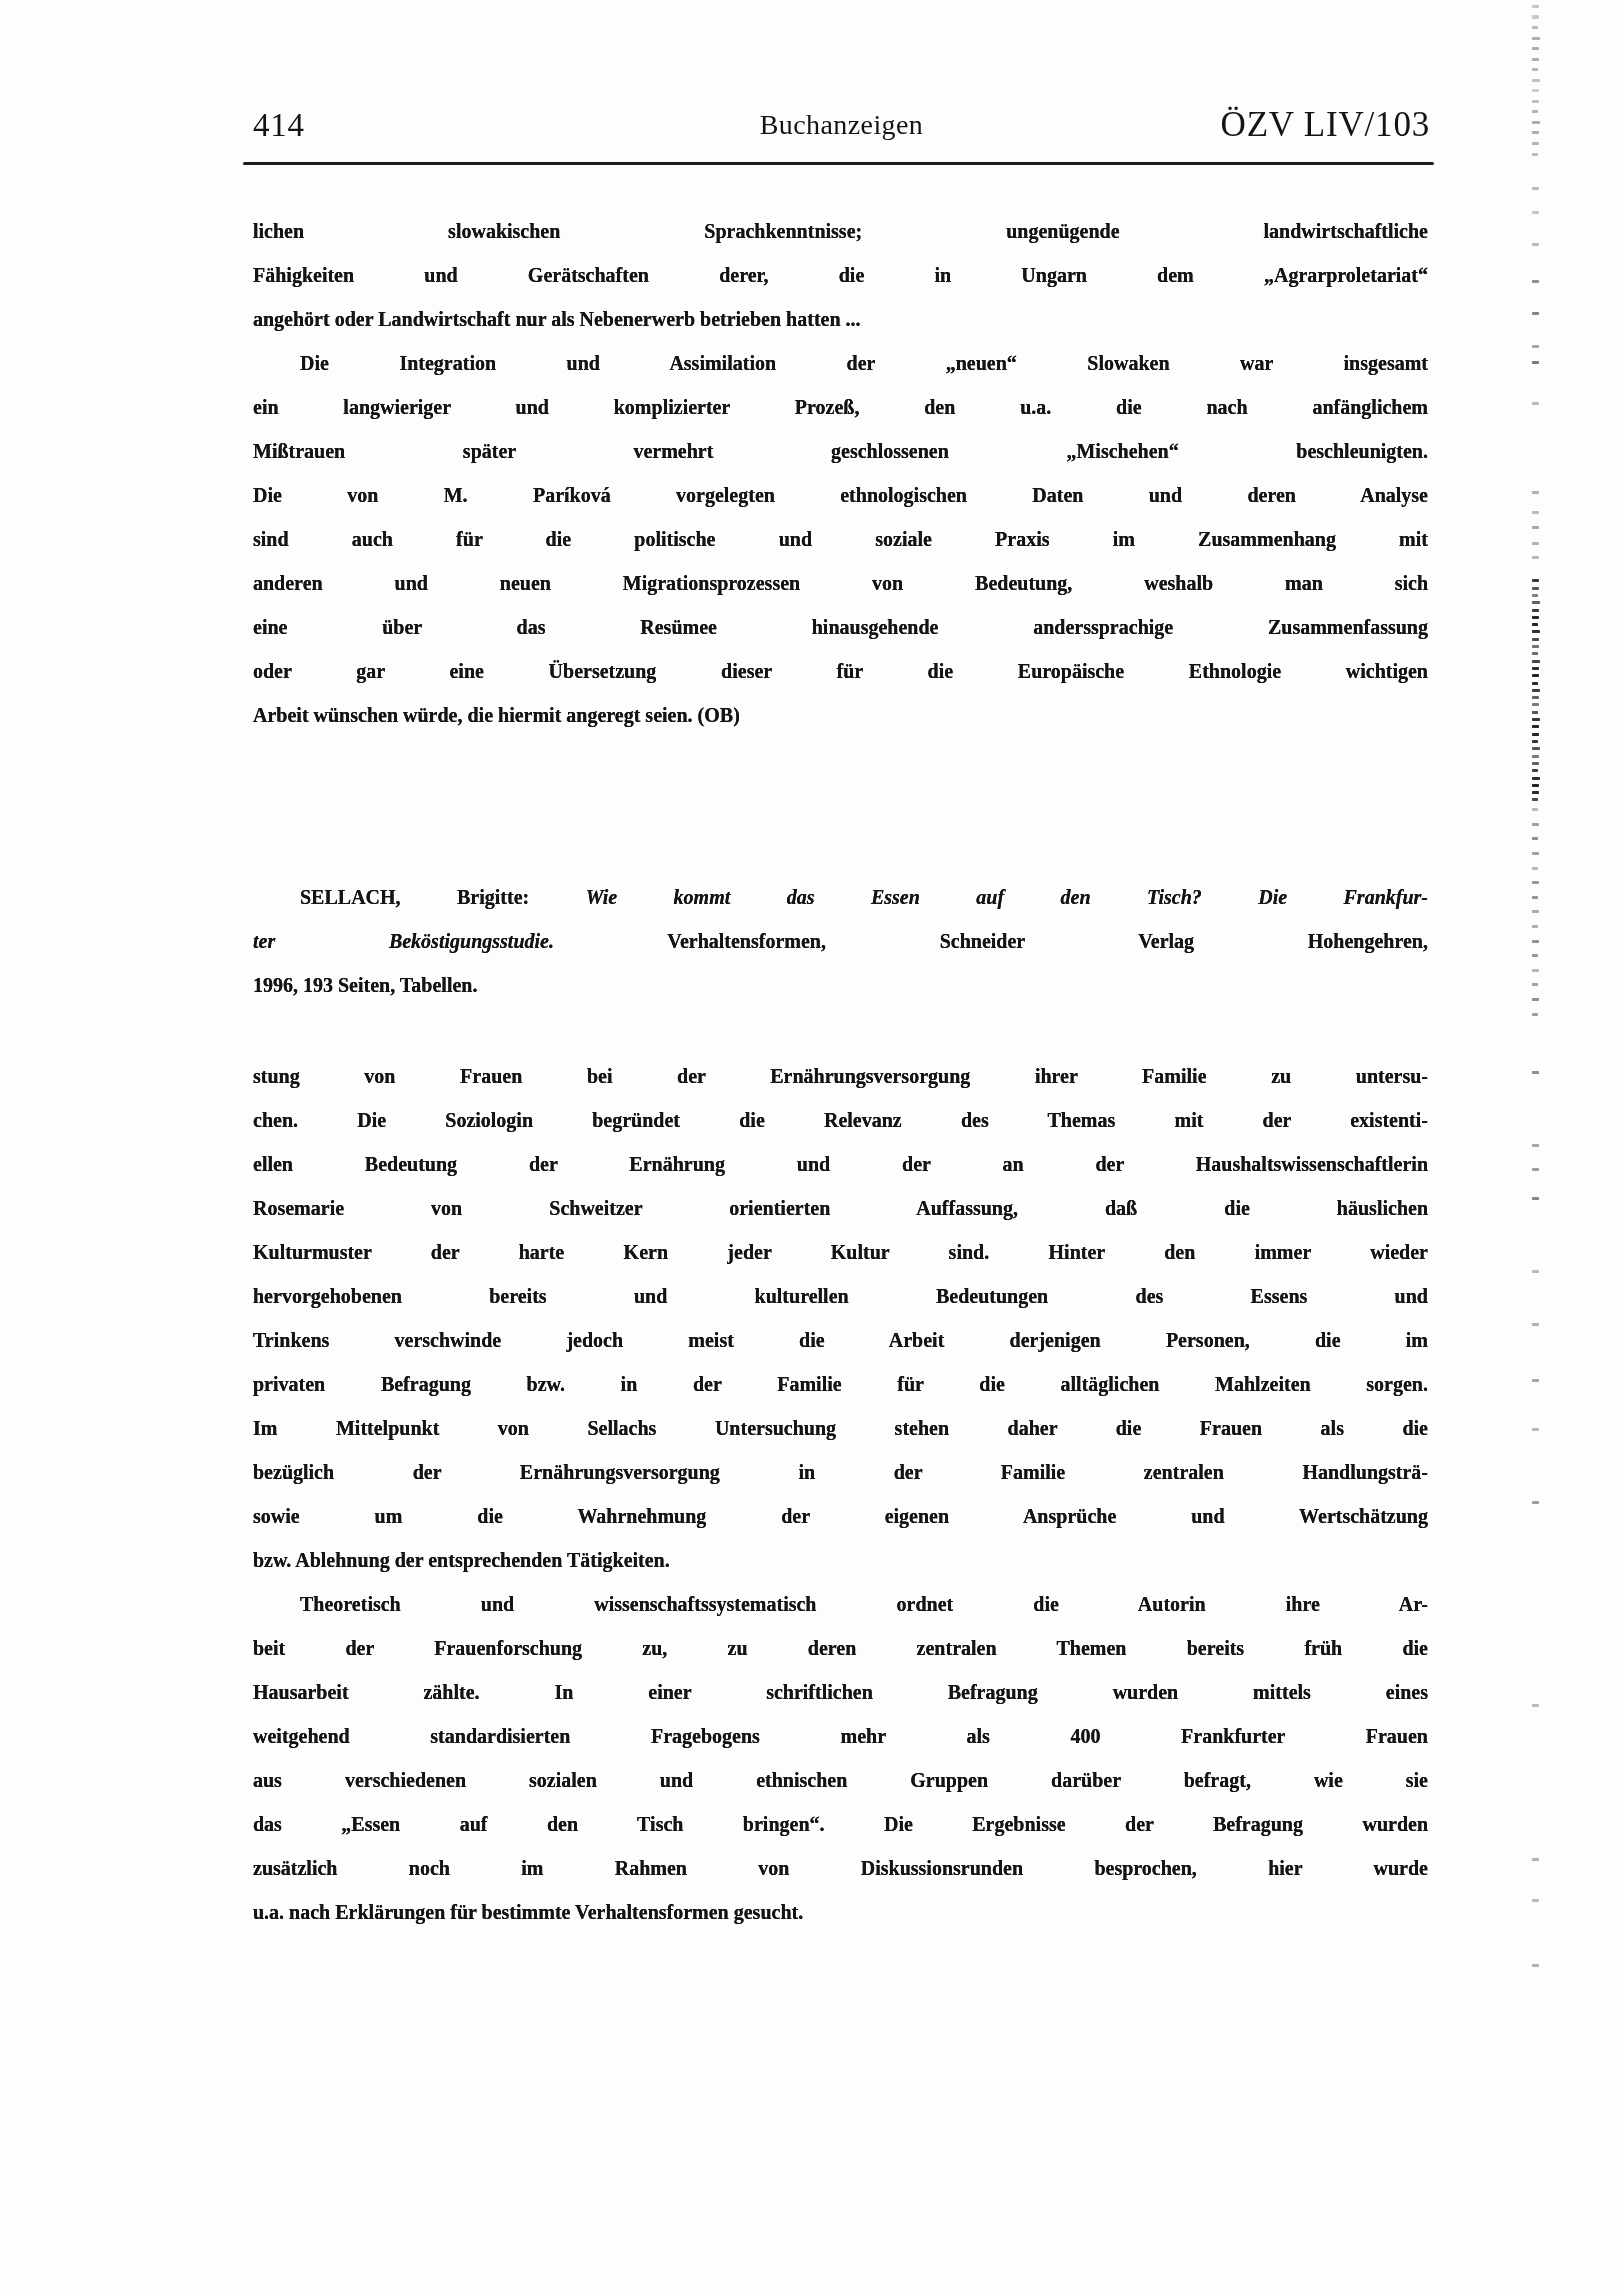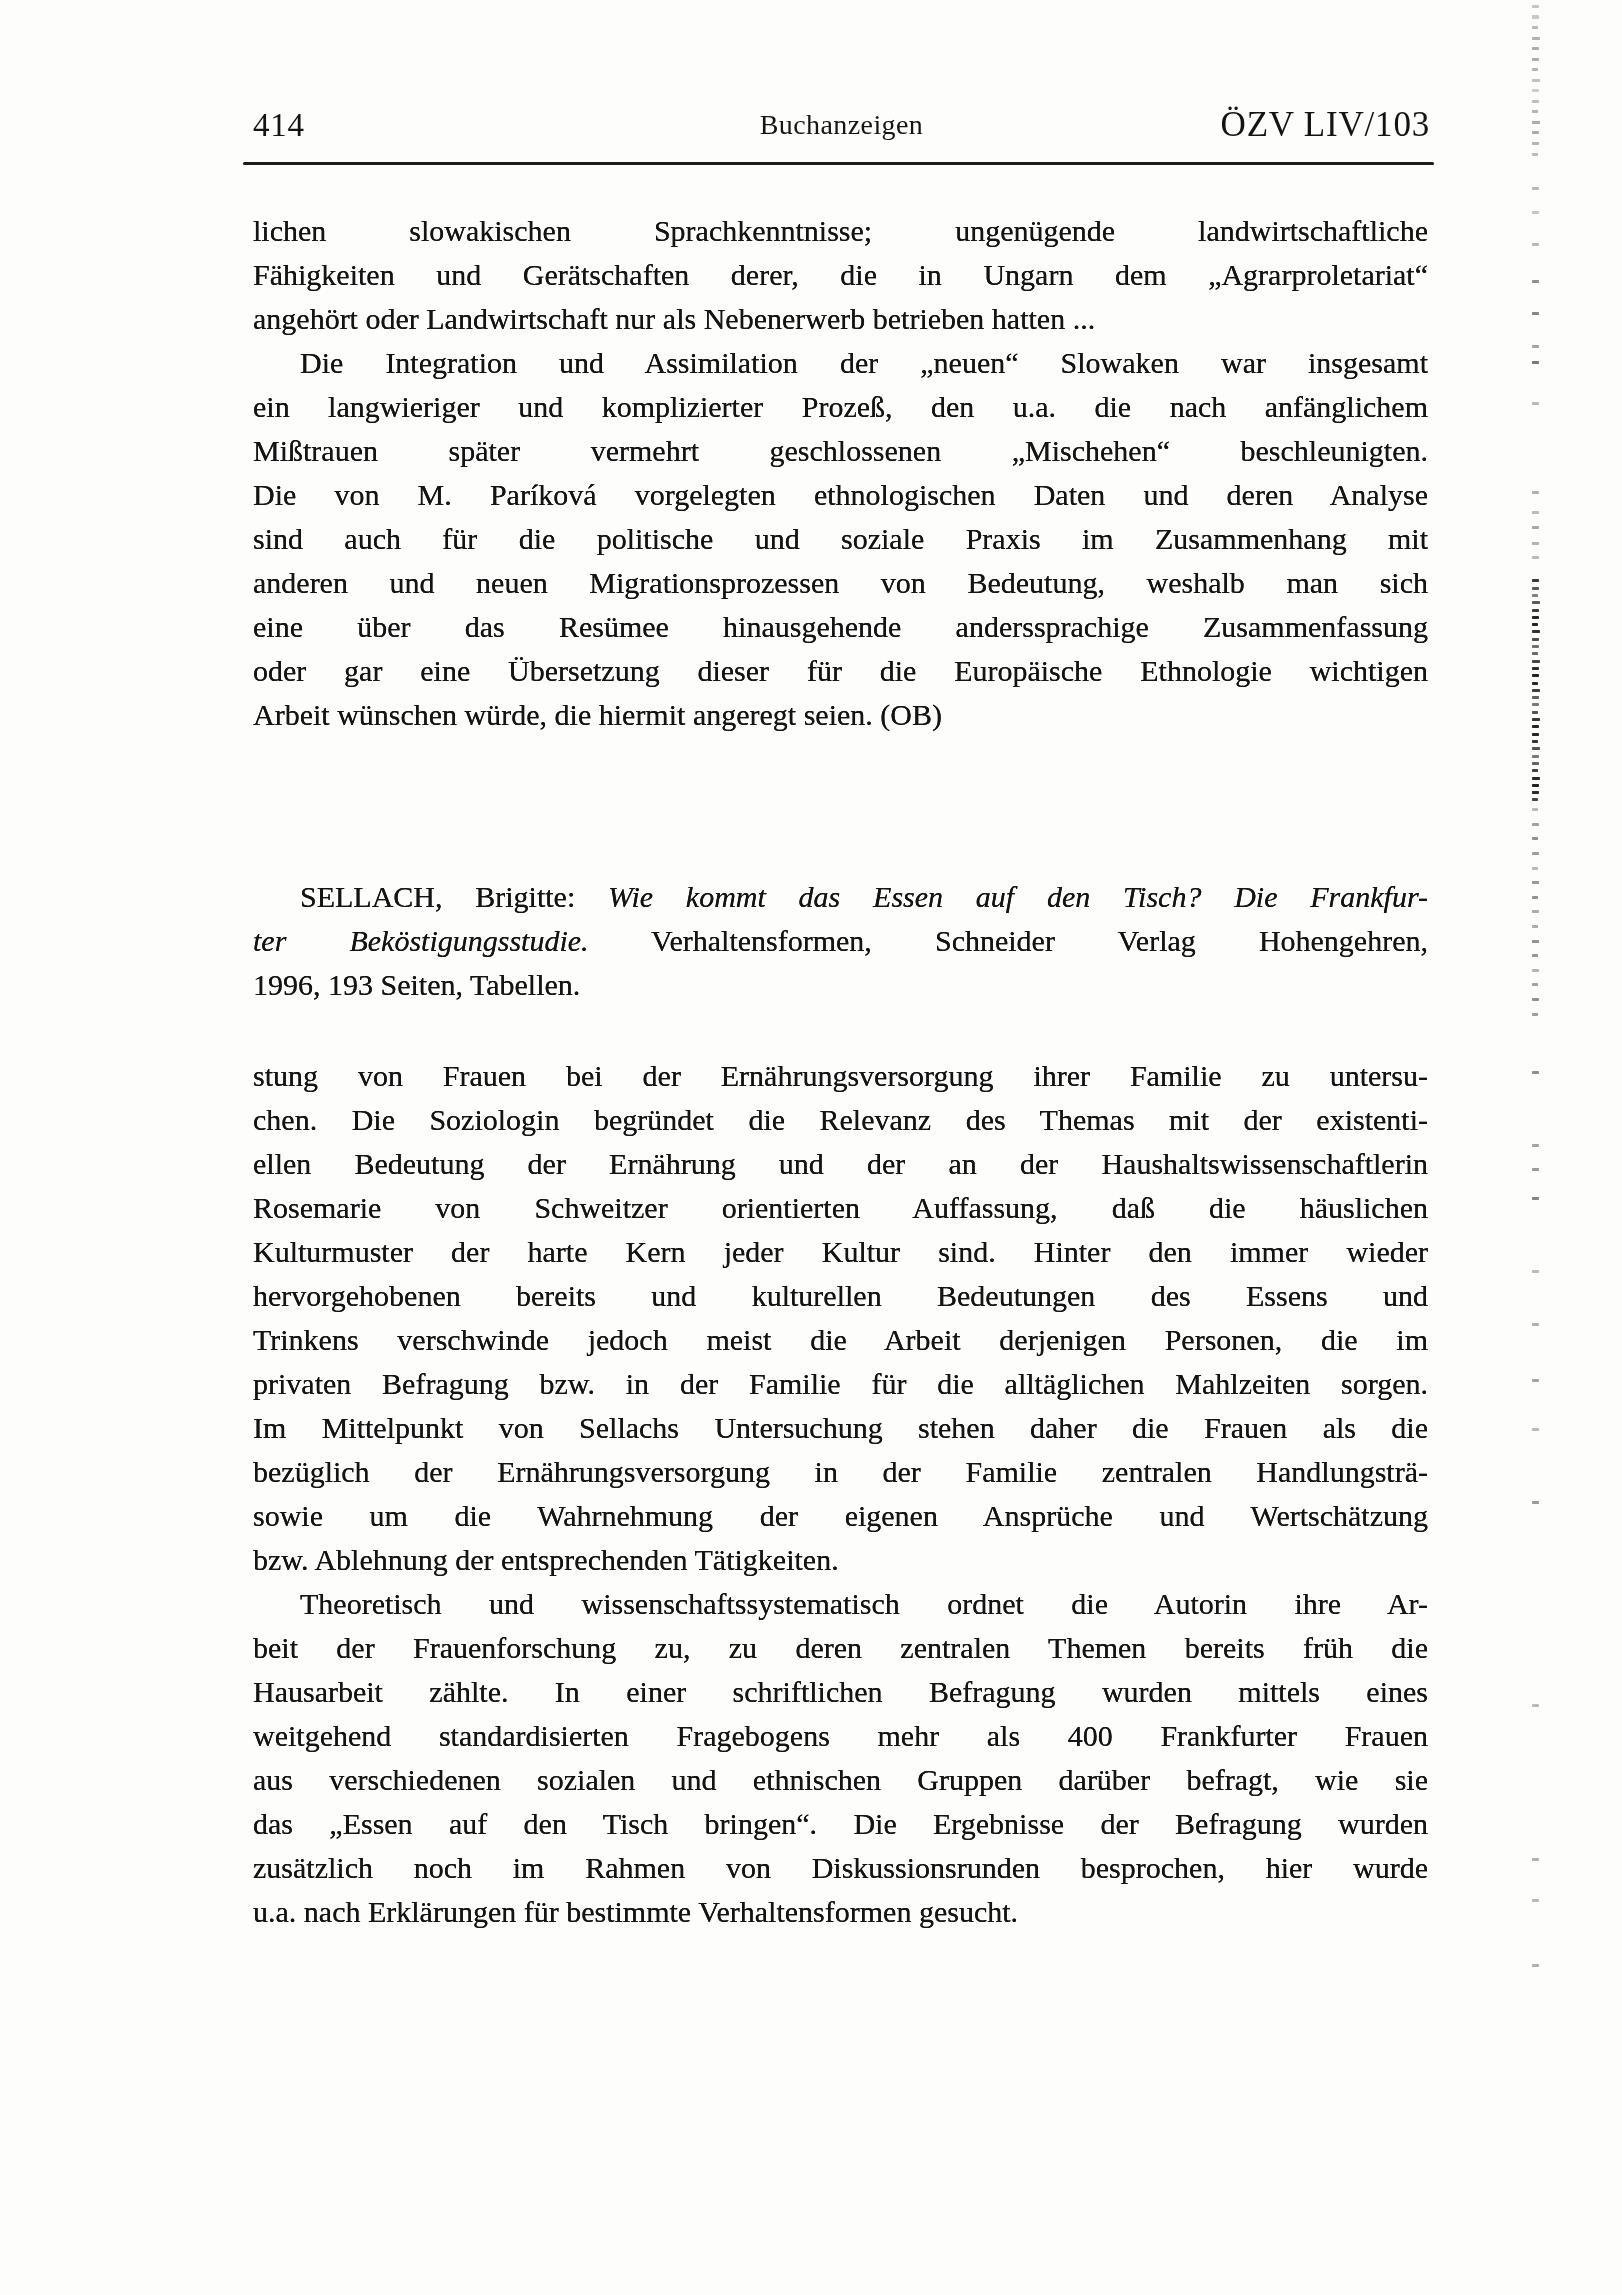--- a/index.html
+++ b/index.html
@@ -22,22 +22,23 @@
     font-size:28px;letter-spacing:0.4px;
   }
   .hdr .journal{margin-left:auto;font-size:35px;letter-spacing:0.8px;}
   .rule{
     position:absolute;left:243px;top:162px;width:1191px;height:3.2px;
     background:#1c1c1c;border-radius:1.6px;
   }
   
   .col{
     position:absolute;left:253px;top:209px;width:1175px;
-    font-size:30px;line-height:44px;
+    font-size:20px;line-height:44px;
     text-shadow:0 0 0.5px currentColor;
+    font-weight:bold;
   }
   .block{margin:0;}
   .line{
     text-align:justify;
     -moz-text-align-last:justify;
     text-align-last:justify;
     white-space:normal;
   }
   .line.last{
     -moz-text-align-last:left;

